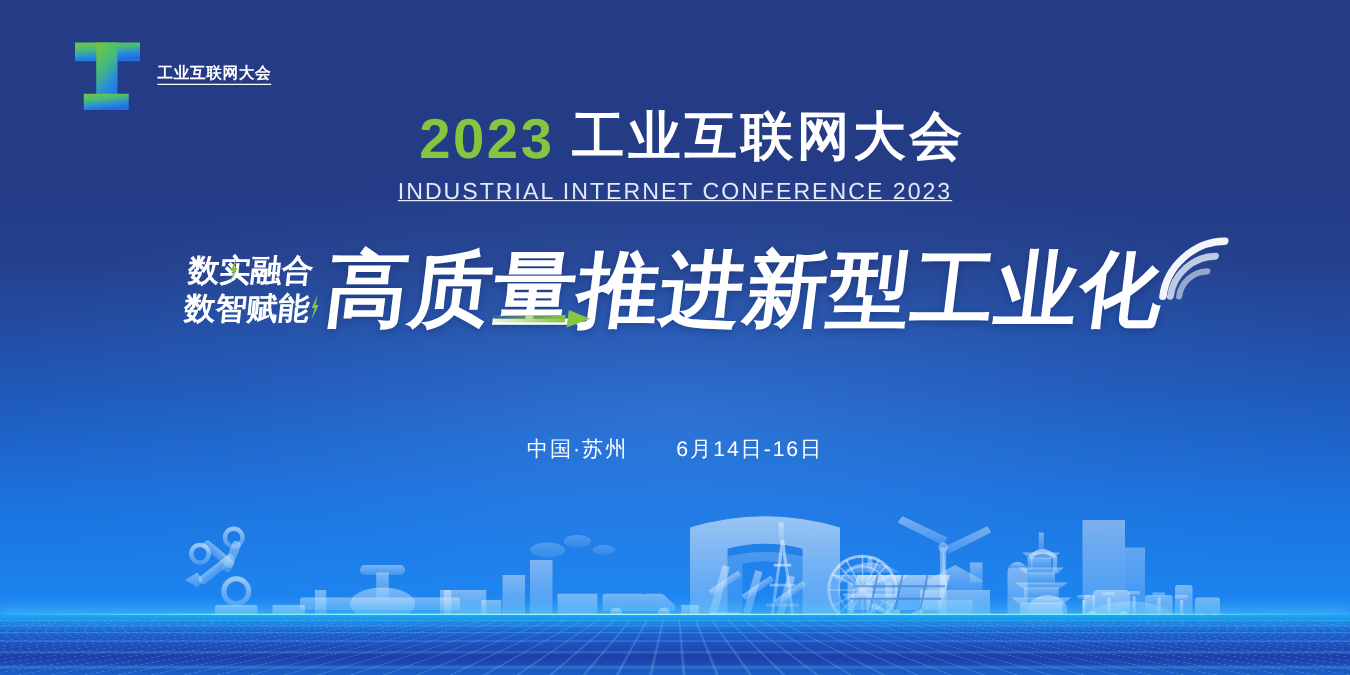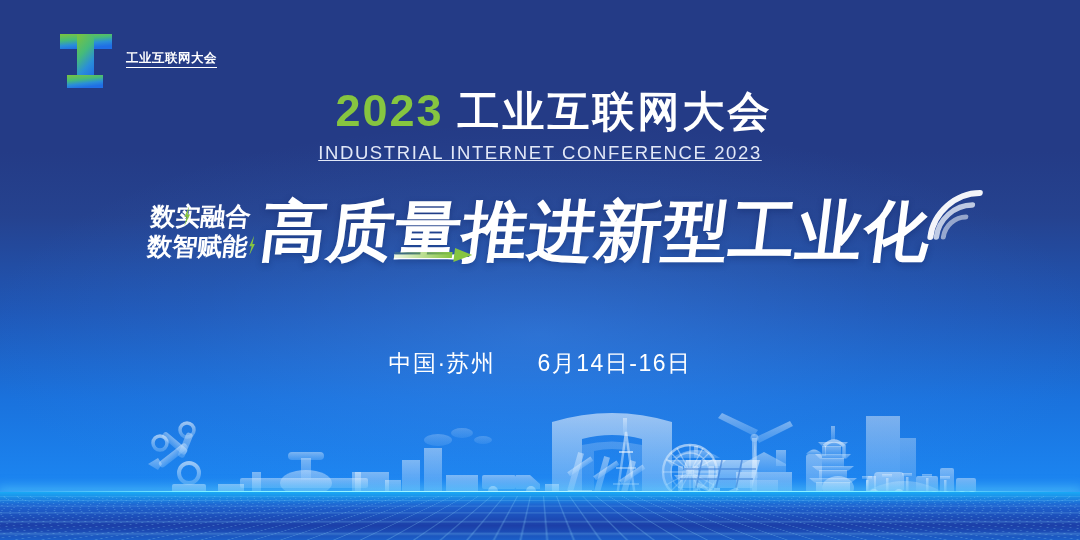--- a/index.html
+++ b/index.html
@@ -80,21 +80,21 @@
   }
 
   
   .title-row {
     position: absolute;
     left: 0;
     right: 0;
     top: 88px;
     display: flex;
     justify-content: center;
-    align-items: flex-end;
+    align-items: flex-start;
     gap: 14px;
     padding-left: 28px;
   }
   .title-year {
     font-size: 45px;
     font-weight: bold;
     color: #86c540;
     letter-spacing: 2px;
     line-height: 1;
   }
@@ -202,21 +202,21 @@
   }
 
   
   .date-row {
     position: absolute;
     left: 0;
     right: 0;
     top: 348px;
     text-align: center;
     color: #ffffff;
-    font-size: 23px;
+    font-size: 17px;
     letter-spacing: 1.5px;
   }
   .date-row .sep { display: inline-block; width: 26px; }
 
   
   .skyline {
     position: absolute;
     left: 0;
     bottom: 0;
     width: 1080px;

